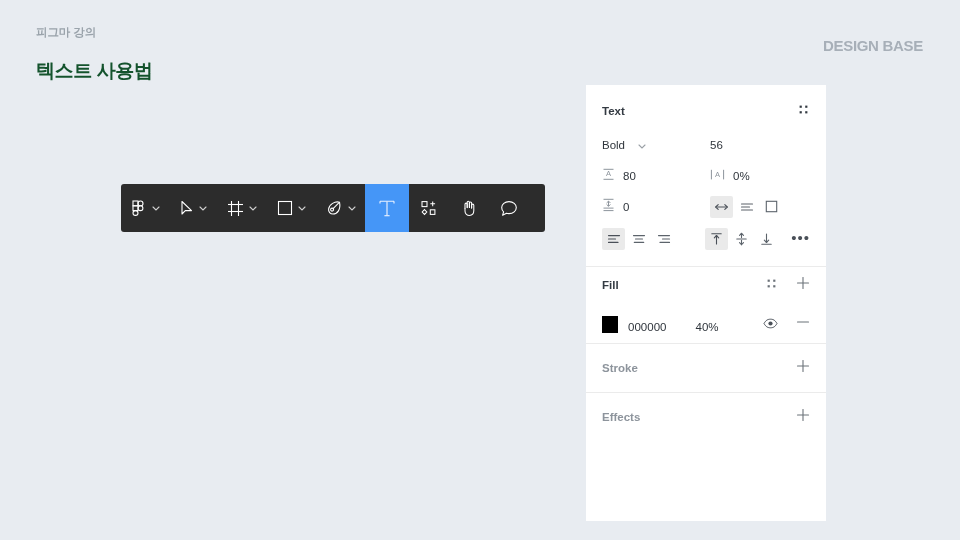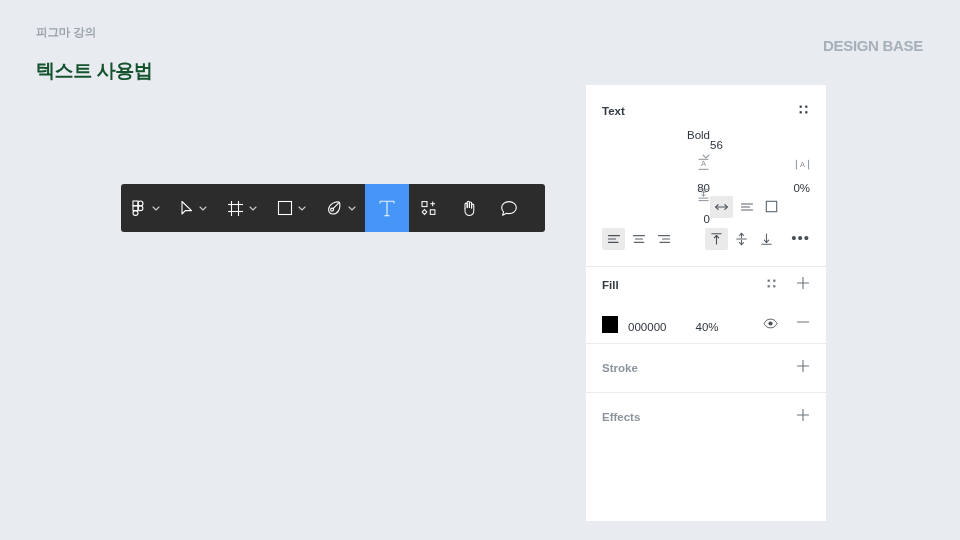--- a/index.html
+++ b/index.html
@@ -127,25 +127,24 @@
     font-size: 11.5px;
     color: #2f353c;
   }
   .prop-row {
     height: 31px;
     display: flex;
     align-items: center;
   }
   .field {
     display: flex;
-    align-items: flex-end;
+    align-items: center;
     gap: 8px;
     font-size: 11.5px;
     color: #2f353c;
-    flex-direction: column;
   }
   .field-a { width: 108px; }
   .field-b { width: 100px; }
   .value { font-size: 11.5px; color: #2f353c; }
   .weight-caret { margin-left: 5px; }
 
   .icon-group {
     display: flex;
     align-items: center;
     gap: 2px;

